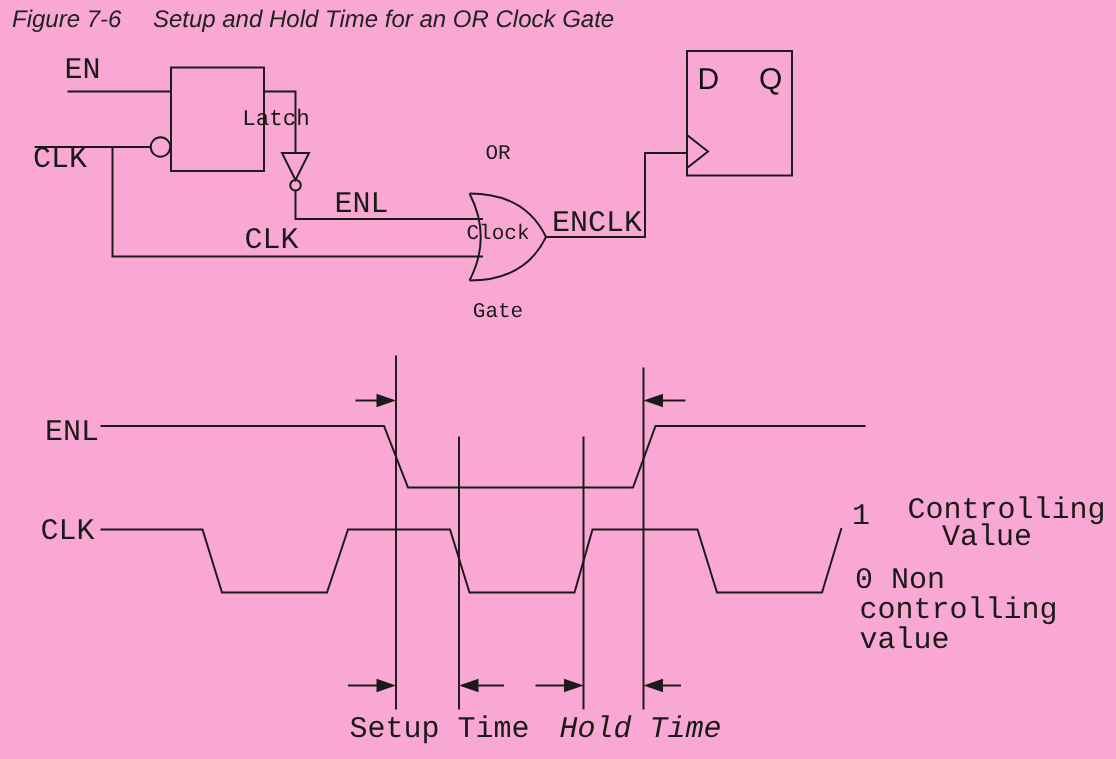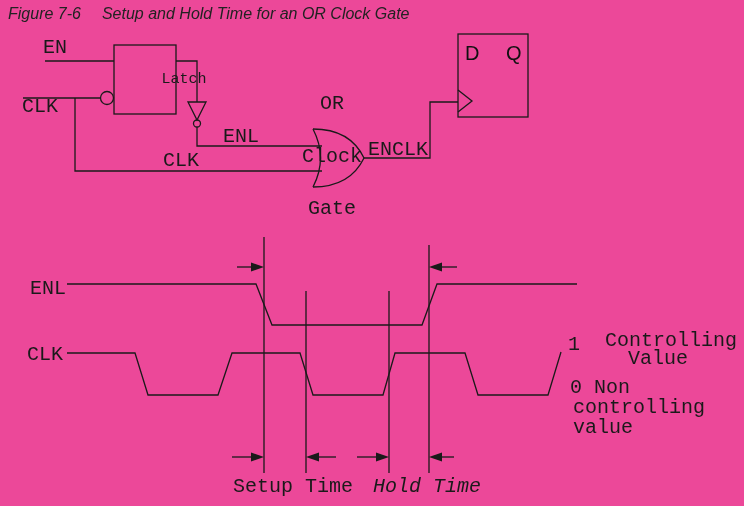--- a/index.html
+++ b/index.html
@@ -1,19 +1,19 @@
 <!DOCTYPE html>
 <html><head>
 <meta charset="utf-8">
 <style>
   html,body{margin:0;padding:0;background:#ffffff;}
   #screen{
     position:relative;
     width:744px;height:506px;
-    background:#ec4899;
+    background:#f9a8d4;
     overflow:hidden;
     font-family:"Liberation Mono","DejaVu Sans Mono",monospace;
     color:#1a1a1a;
   }
   #diagram-svg{position:absolute;left:0;top:0;}
   .lbl{
     position:absolute;
     font-size:20px;
     line-height:15px;
     white-space:pre;
@@ -27,21 +27,21 @@
     font-style:italic;font-size:16px;line-height:18px;color:#222;
   }
   .latch-box-label{
     position:absolute;left:114px;top:45px;width:62px;height:69px;
     display:flex;align-items:center;justify-content:center;
     font-size:15px;
     padding-left:39px;
   }
   .or-caption{
     position:absolute;left:289px;top:60px;width:86px;
-    text-align:center;font-size:20px;line-height:17.5px;white-space:pre;
+    text-align:center;font-size:14px;line-height:17.5px;white-space:pre;
   }
   .ff-pin{
     position:absolute;
     font-family:"Liberation Sans","DejaVu Sans",sans-serif;
     font-size:20px;line-height:20px;color:#111;
   }
   svg line, svg path, svg rect, svg circle, svg polyline{
     stroke:#1a1a1a;stroke-width:1.3;fill:none;
   }
   svg polygon{fill:#1a1a1a;stroke:none;}

